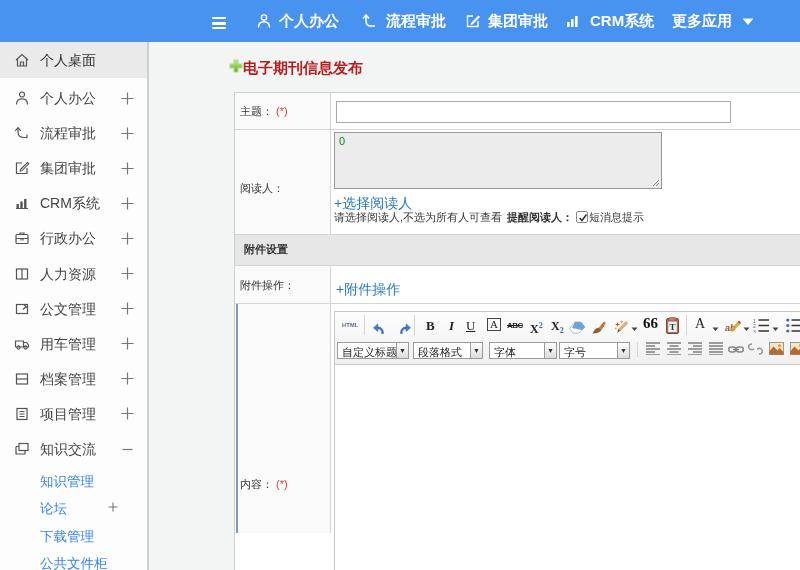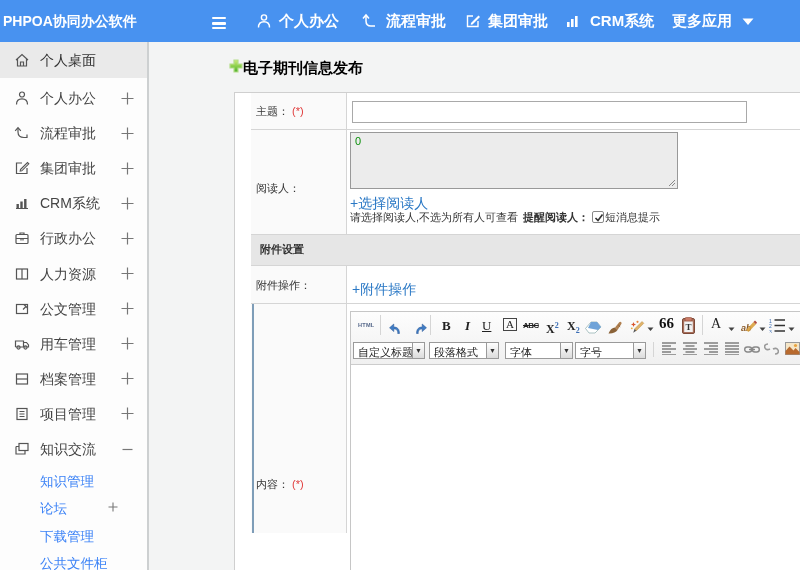--- a/index.html
+++ b/index.html
@@ -11,43 +11,42 @@
 .nav-ic { position:absolute; top:13px; }
 .nav-tx { position:absolute; top:0; line-height:42px; font-size:15px; font-weight:bold; color:#fff; }
 
 #side { position:absolute; left:0; top:42px; width:149px; height:528px; background:#fdfdfd; border-right:2px solid #cdd0d1; }
 .sitem { position:absolute; left:0; width:147px; height:35px; }
 .sic { position:absolute; left:14px; top:50%; margin-top:-8px; }
 .stx { position:absolute; left:40px; top:50%; margin-top:-9px; font-size:14px; color:#444; line-height:18px;text-align:right; }
 .psvg { position:absolute; left:121px; top:50%; margin-top:-6.5px; }
 .ssub { position:absolute; left:40px; font-size:13.5px; color:#3b82f6; }
 
-#title { position:absolute; left:243px; top:59px; font-size:15px; font-weight:bold; color:#000000;text-align:center; }
+#title { position:absolute; left:243px; top:59px; font-size:15px; font-weight:bold; color:#b91c1c;text-align:center; }
 #tplus { position:absolute; left:229px; top:59px; }
-#tbl { position:absolute; left:234px; top:92px; width:566px; height:478px; border:1px solid #cfcfcf; border-right:none; border-bottom:none; background:#fff;padding-left:16px; }
+#tbl { position:absolute; left:234px; top:92px; width:566px; height:478px; border:1px solid #cfcfcf; border-right:none; border-bottom:none; background:#fff; }
 .row { position:relative; border-bottom:1px solid #d5d5d5; width:100%; }
 .lbl { position:absolute; left:0; top:0; bottom:0; width:96px; background:#fafafa; border-right:1px solid #d5d5d5; }
 .lbl > span { position:absolute; left:5px; font-size:11px; color:#333; white-space:nowrap; }
 .red { color:#e03b3b; }
 .lnk { color:#2a78c5; font-size:14px; text-decoration:none; }
 #band { position:relative; height:31px; background:#e6e6e6; border-bottom:1px solid #d5d5d5; }
 #band b { position:absolute; left:9px; top:7px; font-size:11px; color:#333; }
 
 #edbox { position:absolute; left:99px; top:7px; width:470px; height:600px; border:1px solid #c6c6c6; background:#fff; }
 #edtb { position:absolute; left:0; top:0; right:0; height:53px; background:linear-gradient(#fdfdfd,#f0f0f0); border-bottom:1px solid #ccc; }
 .tb1 { position:absolute; top:5px; height:18px; line-height:18px; font-size:13px; color:#222; }
 .sel { position:absolute; top:30px; height:17px; border:1px solid #9a9a9a; background:#fff; font-size:11px; color:#222; line-height:18px; padding-left:4px; }
 .sel i { position:absolute; right:0; top:0; bottom:0; width:12px; border-left:1px solid #9a9a9a; background:linear-gradient(#fefefe,#dcdcdc); font-style:normal; font-size:7px; text-align:center; line-height:15px; color:#333; }
 .vsep { position:absolute; top:3px; width:1px; height:20px; background:#d5d5d5; }
 </style>
 </head>
 <body>
 
 <div id="hdr">
-  <div id="logo">PHPOA协同办公软件</div>
   <div class="hbar" style="top:17.2px"></div>
   <div class="hbar" style="top:22.4px"></div>
   <div class="hbar" style="top:27.2px"></div>
   <svg class="nav-ic" style="left:256px" width="16" height="16" viewBox="0 0 16 16">
       <circle cx="8" cy="4.5" r="2.6" fill="none" stroke="#fff" stroke-width="1.4"></circle>
       <path d="M2.5 14.5 C2.5 10.5 5 8.8 8 8.8 C11 8.8 13.5 10.5 13.5 14.5" fill="none" stroke="#fff" stroke-width="1.4"></path>
     </svg>
   <div class="nav-tx" style="left:279px">个人办公</div>
   <svg class="nav-ic" style="left:362px" width="16" height="16" viewBox="0 0 16 16">
       <path d="M4 2.5 L4 8 C4 11 6 13 9 13 L13 13" fill="none" stroke="#fff" stroke-width="1.5"></path>

